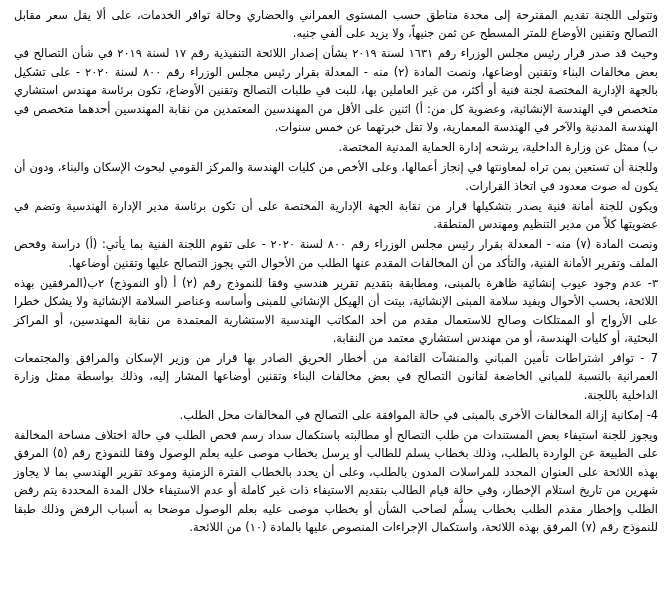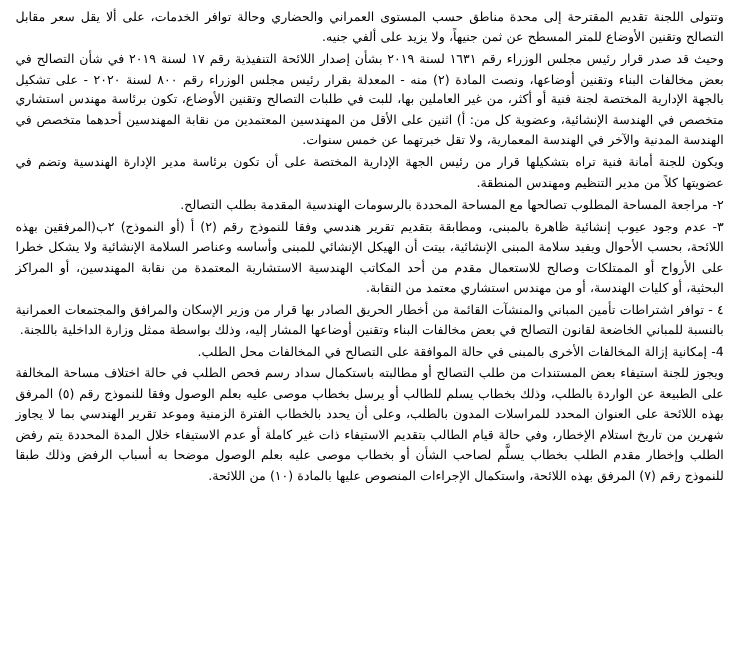--- a/index.html
+++ b/index.html
@@ -29,19 +29,21 @@
     margin: 0 0 1.5px 0;
     word-spacing: 0.2px;
   }
 </style>
 </head>
 <body>
 
 <div id="page">
   <p class="para">وتتولى اللجنة تقديم المقترحة إلى محدة مناطق حسب المستوى العمراني والحضاري وحالة توافر الخدمات، على ألا يقل سعر مقابل التصالح وتقنين الأوضاع للمتر المسطح عن ثمن جنيهاً، ولا يزيد على ألفي جنيه.</p>
   <p class="para">وحيث قد صدر قرار رئيس مجلس الوزراء رقم ١٦٣١ لسنة ٢٠١٩ بشأن إصدار اللائحة التنفيذية رقم ١٧ لسنة ٢٠١٩ في شأن التصالح في بعض مخالفات البناء وتقنين أوضاعها، ونصت المادة (٢) منه - المعدلة بقرار رئيس مجلس الوزراء رقم ٨٠٠ لسنة ٢٠٢٠ - على تشكيل بالجهة الإدارية المختصة لجنة فنية أو أكثر، من غير العاملين بها، للبت في طلبات التصالح وتقنين الأوضاع، تكون برئاسة مهندس استشاري متخصص في الهندسة الإنشائية، وعضوية كل من: أ) اثنين على الأقل من المهندسين المعتمدين من نقابة المهندسين أحدهما متخصص في الهندسة المدنية والآخر في الهندسة المعمارية، ولا تقل خبرتهما عن خمس سنوات.</p>
-  <p class="para">ويكون للجنة أمانة فنية تراه بتشكيلها قرار من رئيس الجهة الإدارية المختصة على أن تكون برئاسة مدير الإدارة الهندسية وتضم في عضويتها كلاً من مدير التنظيم ومهندس المنطقة.</p>
-  <p class="para">٢- مراجعة المساحة المطلوب تصالحها مع المساحة المحددة بالرسومات الهندسية المقدمة بطلب التصالح.</p>
+  <p class="para">ب) ممثل عن وزارة الداخلية، يرشحه إدارة الحماية المدنية المختصة.</p>
+  <p class="para">وللجنة أن تستعين بمن تراه لمعاونتها في إنجاز أعمالها، وعلى الأخص من كليات الهندسة والمركز القومي لبحوث الإسكان والبناء، ودون أن يكون له صوت معدود في اتخاذ القرارات.</p>
+  <p class="para">ويكون للجنة أمانة فنية يصدر بتشكيلها قرار من نقابة الجهة الإدارية المختصة على أن تكون برئاسة مدير الإدارة الهندسية وتضم في عضويتها كلاً من مدير التنظيم ومهندس المنطقة.</p>
+  <p class="para">ونصت المادة (٧) منه - المعدلة بقرار رئيس مجلس الوزراء رقم ٨٠٠ لسنة ٢٠٢٠ - على تقوم اللجنة الفنية بما يأتي: (أ) دراسة وفحص الملف وتقرير الأمانة الفنية، والتأكد من أن المخالفات المقدم عنها الطلب من الأحوال التي يجوز التصالح عليها وتقنين أوضاعها.</p>
   <p class="para">٣- عدم وجود عيوب إنشائية ظاهرة بالمبنى، ومطابقة بتقديم تقرير هندسي وفقا للنموذج رقم (٢) أ (أو النموذج) ٢ب(المرفقين بهذه اللائحة، بحسب الأحوال ويفيد سلامة المبنى الإنشائية، بيتت أن الهيكل الإنشائي للمبنى وأساسه وعناصر السلامة الإنشائية ولا يشكل خطرا على الأرواح أو الممتلكات وصالح للاستعمال مقدم من أحد المكاتب الهندسية الاستشارية المعتمدة من نقابة المهندسين، أو المراكز البحثية، أو كليات الهندسة، أو من مهندس استشاري معتمد من النقابة.</p>
-  <p class="para">٤ - توافر اشتراطات تأمين المباني والمنشآت القائمة من أخطار الحريق الصادر بها قرار من وزير الإسكان والمرافق والمجتمعات العمرانية بالنسبة للمباني الخاضعة لقانون التصالح في بعض مخالفات البناء وتقنين أوضاعها المشار إليه، وذلك بواسطة ممثل وزارة الداخلية باللجنة.</p>
+  <p class="para">7 - توافر اشتراطات تأمين المباني والمنشآت القائمة من أخطار الحريق الصادر بها قرار من وزير الإسكان والمرافق والمجتمعات العمرانية بالنسبة للمباني الخاضعة لقانون التصالح في بعض مخالفات البناء وتقنين أوضاعها المشار إليه، وذلك بواسطة ممثل وزارة الداخلية باللجنة.</p>
   <p class="para">4- إمكانية إزالة المخالفات الأخرى بالمبنى في حالة الموافقة على التصالح في المخالفات محل الطلب.</p>
   <p class="para">ويجوز للجنة استيفاء بعض المستندات من طلب التصالح أو مطالبته باستكمال سداد رسم فحص الطلب في حالة اختلاف مساحة المخالفة على الطبيعة عن الواردة بالطلب، وذلك بخطاب يسلم للطالب أو يرسل بخطاب موصى عليه بعلم الوصول وفقا للنموذج رقم (٥) المرفق بهذه اللائحة على العنوان المحدد للمراسلات المدون بالطلب، وعلى أن يحدد بالخطاب الفترة الزمنية وموعد تقرير الهندسي بما لا يجاوز شهرين من تاريخ استلام الإخطار، وفي حالة قيام الطالب بتقديم الاستيفاء ذات غير كاملة أو عدم الاستيفاء خلال المدة المحددة يتم رفض الطلب وإخطار مقدم الطلب بخطاب يسلَّم لصاحب الشأن أو بخطاب موصى عليه بعلم الوصول موضحا به أسباب الرفض وذلك طبقا للنموذج رقم (٧) المرفق بهذه اللائحة، واستكمال الإجراءات المنصوص عليها بالمادة (١٠) من اللائحة.</p>
 </div>
 
 </body></html>

